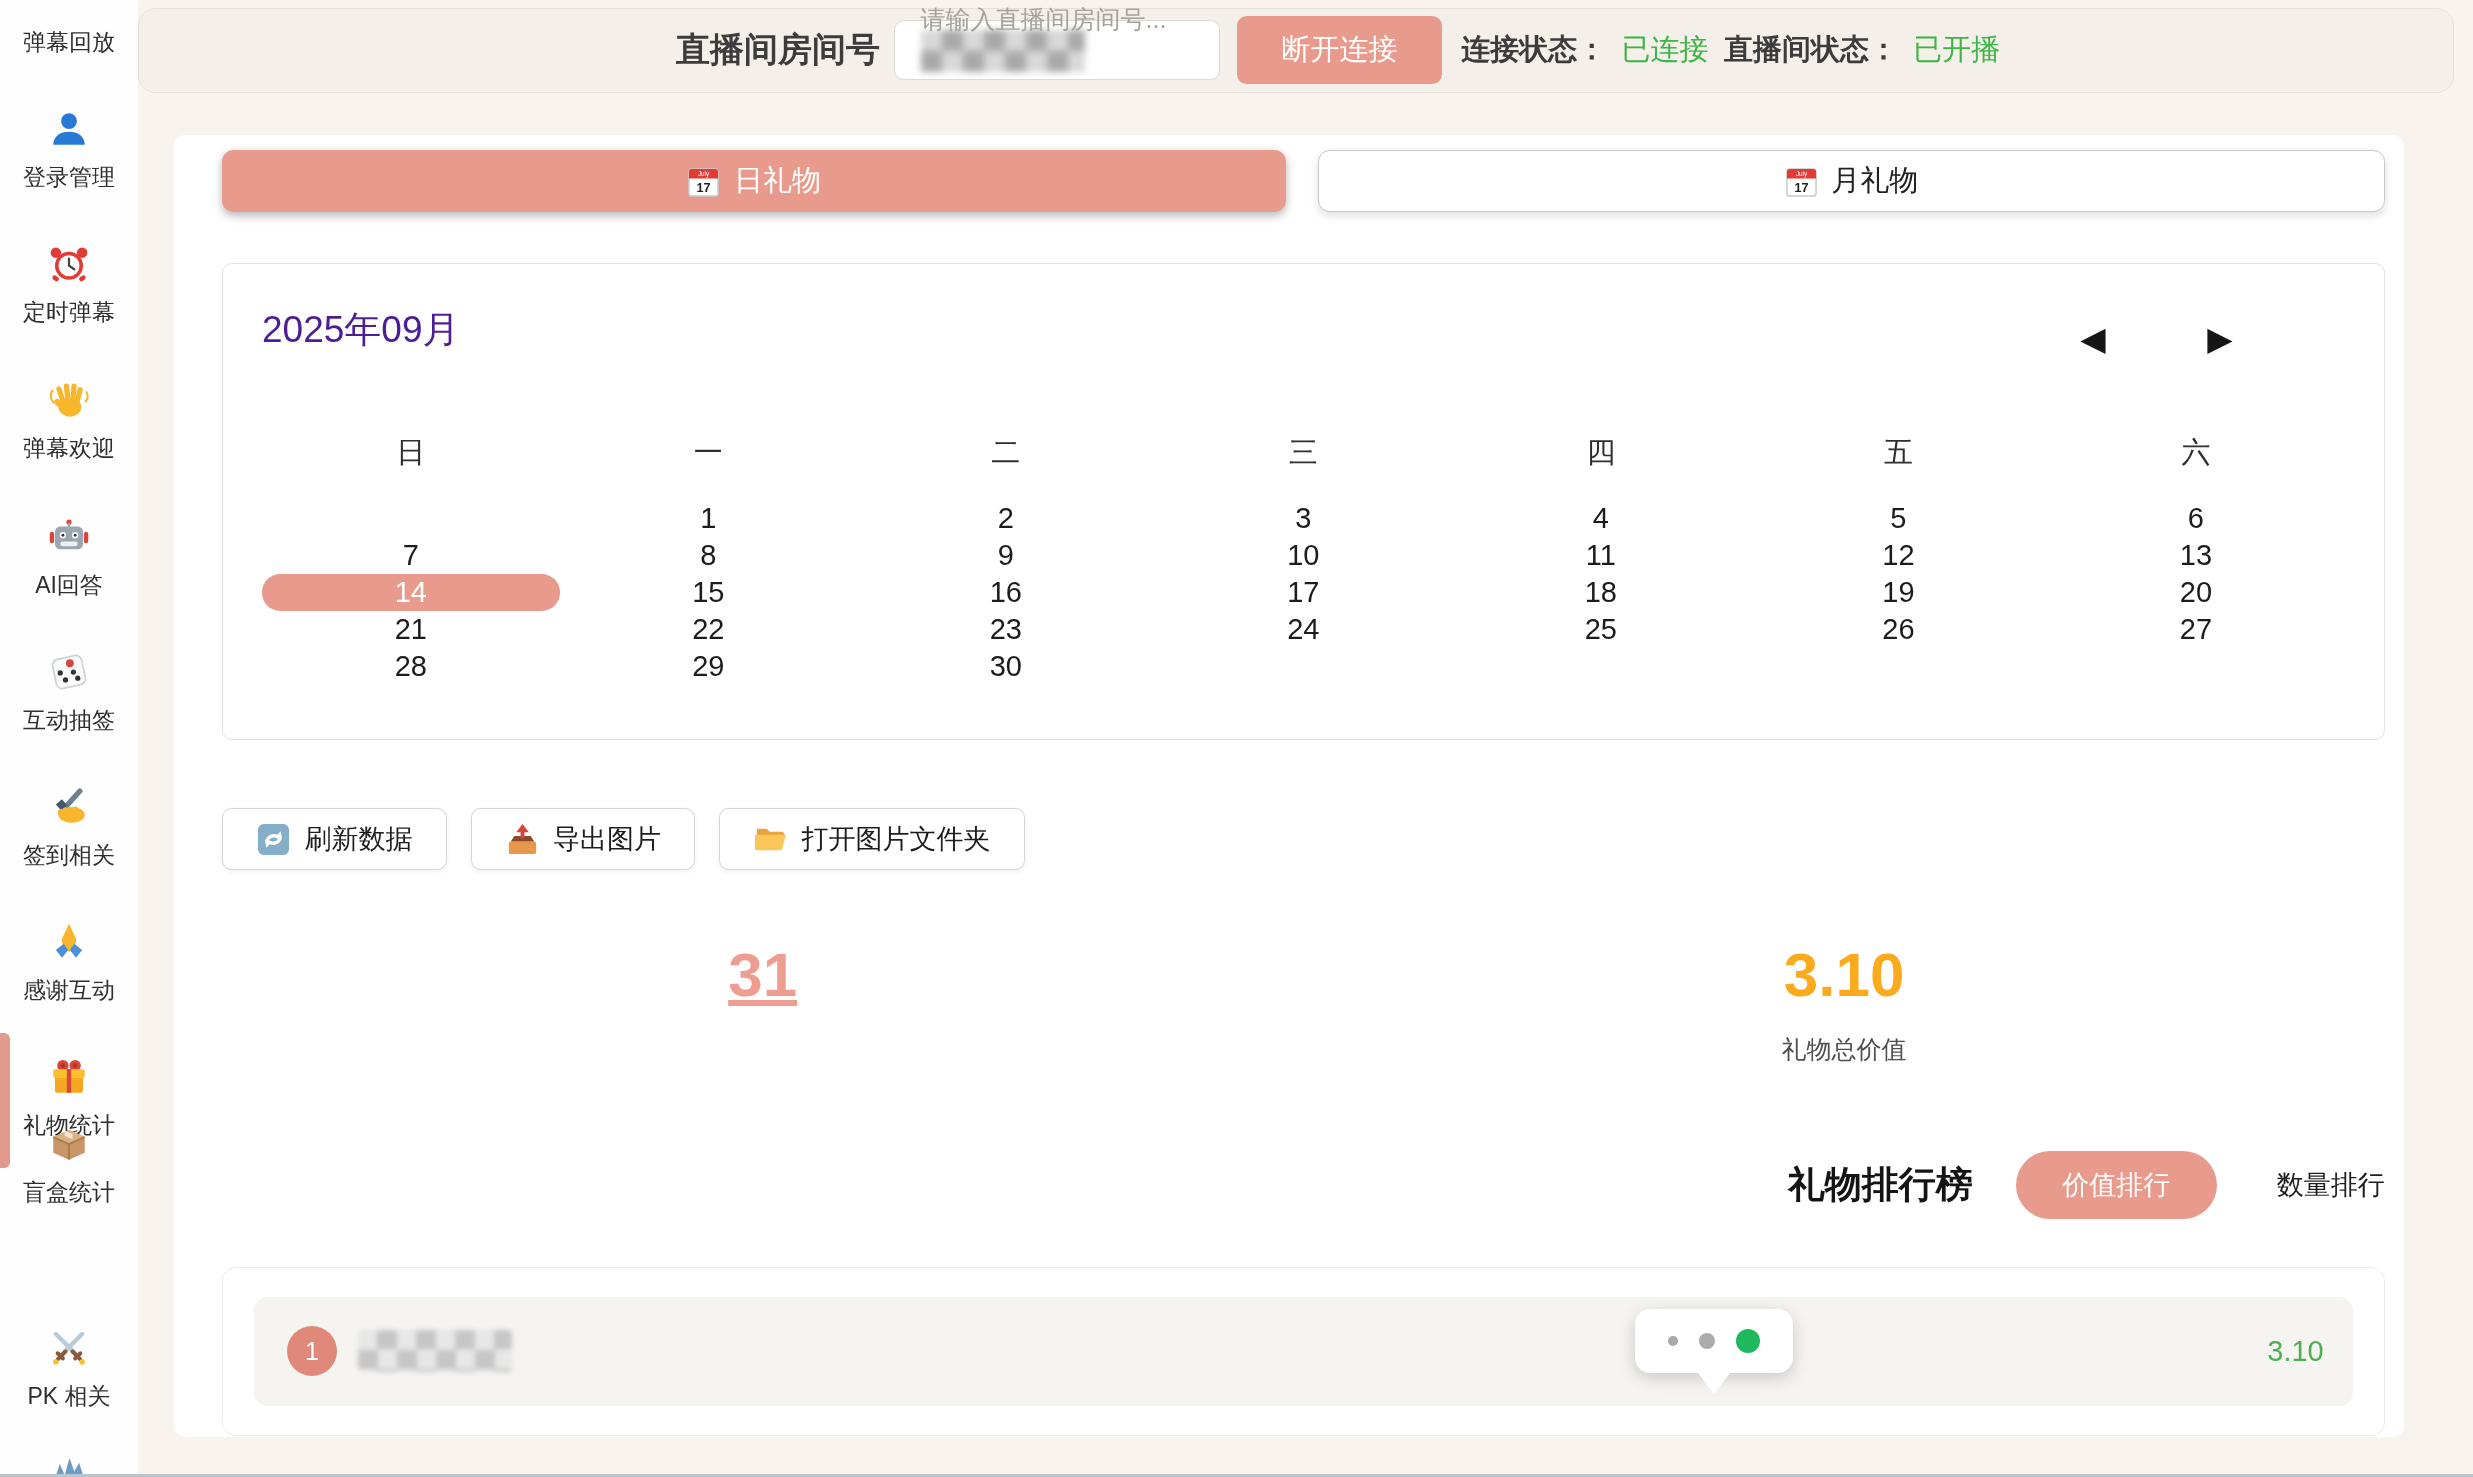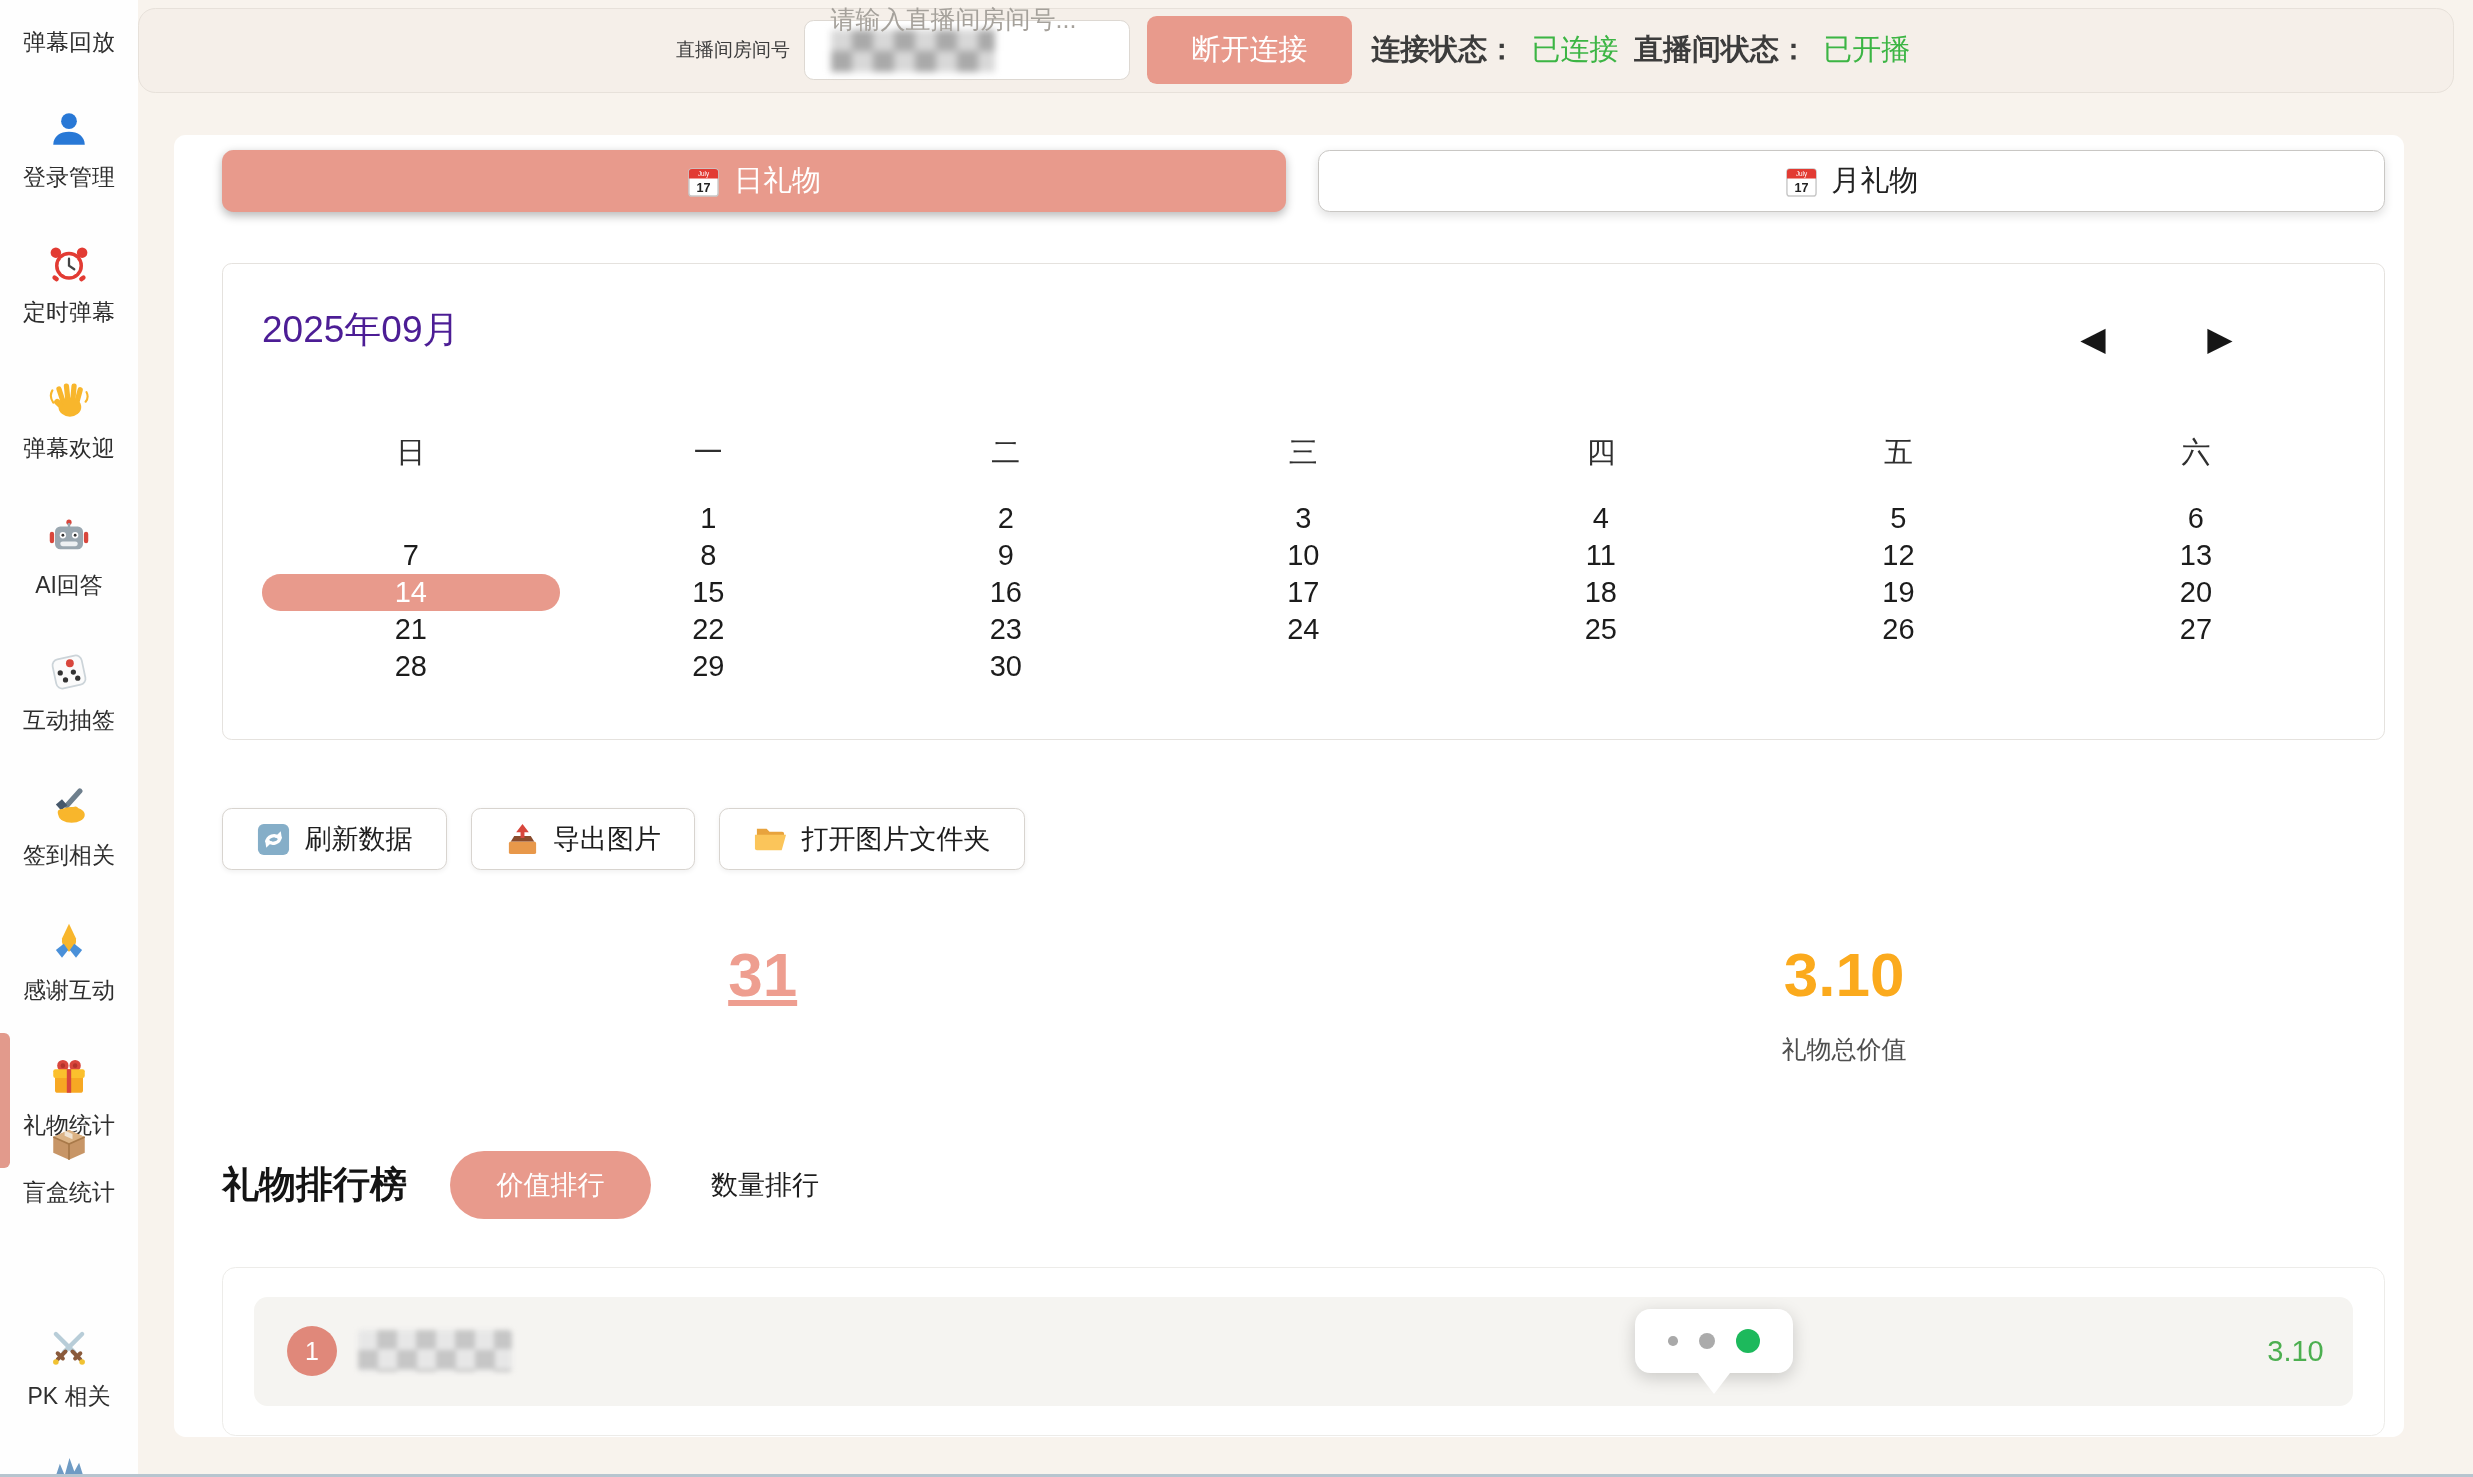--- a/index.html
+++ b/index.html
@@ -17,21 +17,21 @@
   .side-item .lbl{font-size:23px;color:#2e2e2e;white-space:nowrap;}
   .side-icon{width:42px;height:42px;display:block;}
   .active-bar{position:absolute;left:0;top:1033px;width:9.7px;height:135px;background:#e29a8c;border-radius:0 5.8px 5.8px 0;}
   .partial-icon{position:absolute;left:50px;top:1456px;width:39px;height:25px;}
   
   .topbar{
     position:absolute;left:138px;top:7.7px;width:2316px;height:85px;
     background:#f5efe9;border:1.9px solid #e7e1da;border-radius:17.4px;
     display:flex;align-items:center;padding-left:537px;
   }
-  .room-label{font-size:19px;font-weight:400;color:#3c3c3c;white-space:nowrap;}
+  .room-label{font-size:34px;font-weight:700;color:#3c3c3c;white-space:nowrap;}
   .input-wrap{position:relative;width:326px;height:60px;margin-left:13.5px;}
   .input-box{width:100%;height:100%;background:#fff;border:1.9px solid #ddd8d2;border-radius:9.7px;}
   .mosaic{
     position:absolute;left:27px;top:9.7px;width:164px;height:42px;
     background:repeating-conic-gradient(#a9a9a9 0% 25%, #d8d8d8 0% 50%) 0 0/42px 42px;
     filter:blur(3.9px);
   }
   .placeholder{position:absolute;left:27px;top:-17.4px;font-size:25px;color:#a5a19b;white-space:nowrap;}
   .disconnect-btn{
     margin-left:17.4px;width:205px;height:68px;flex:0 0 auto;border:none;cursor:pointer;
@@ -68,21 +68,21 @@
   }
   .action-icon{width:35px;height:35px;}
   
   .stats{margin-top:71px;display:flex;}
   .stat{flex:1;text-align:center;}
   .stat-num{font-size:62px;font-weight:700;line-height:1.1;}
   .stat-num.pink{color:#ee9e90;text-decoration:underline;}
   .stat-num.orange{color:#fbaa1d;}
   .stat-lbl{margin-top:23px;font-size:25px;color:#4f4f4f;}
   
-  .rank-head{margin-top:85px;display:flex;align-items:center;}
+  .rank-head{margin-top:85px;display:flex;align-items:center;justify-content:flex-end;}
   .rank-title{font-size:37px;font-weight:700;color:#141414;}
   .rank-tab-active{
     margin-left:43px;width:201px;height:68px;border-radius:34px;background:#e89a8c;color:#fff;
     font-size:27px;display:flex;align-items:center;justify-content:center;cursor:pointer;
   }
   .rank-tab{margin-left:60px;font-size:27px;color:#1d1d1d;cursor:pointer;}
   .rank-card{margin-top:48px;height:169px;border:1.9px solid #edece9;border-radius:13.5px;padding:29px 31px;background:#fff;}
   .rank-row{height:109px;background:#f5f4f1;border-radius:13.5px;display:flex;align-items:center;padding:0 29px 0 33px;}
   .rank-badge{width:50px;height:50px;border-radius:50%;background:#e0887a;color:#fff;font-size:25px;display:flex;align-items:center;justify-content:center;flex:0 0 auto;}
   .rank-name-mosaic{

